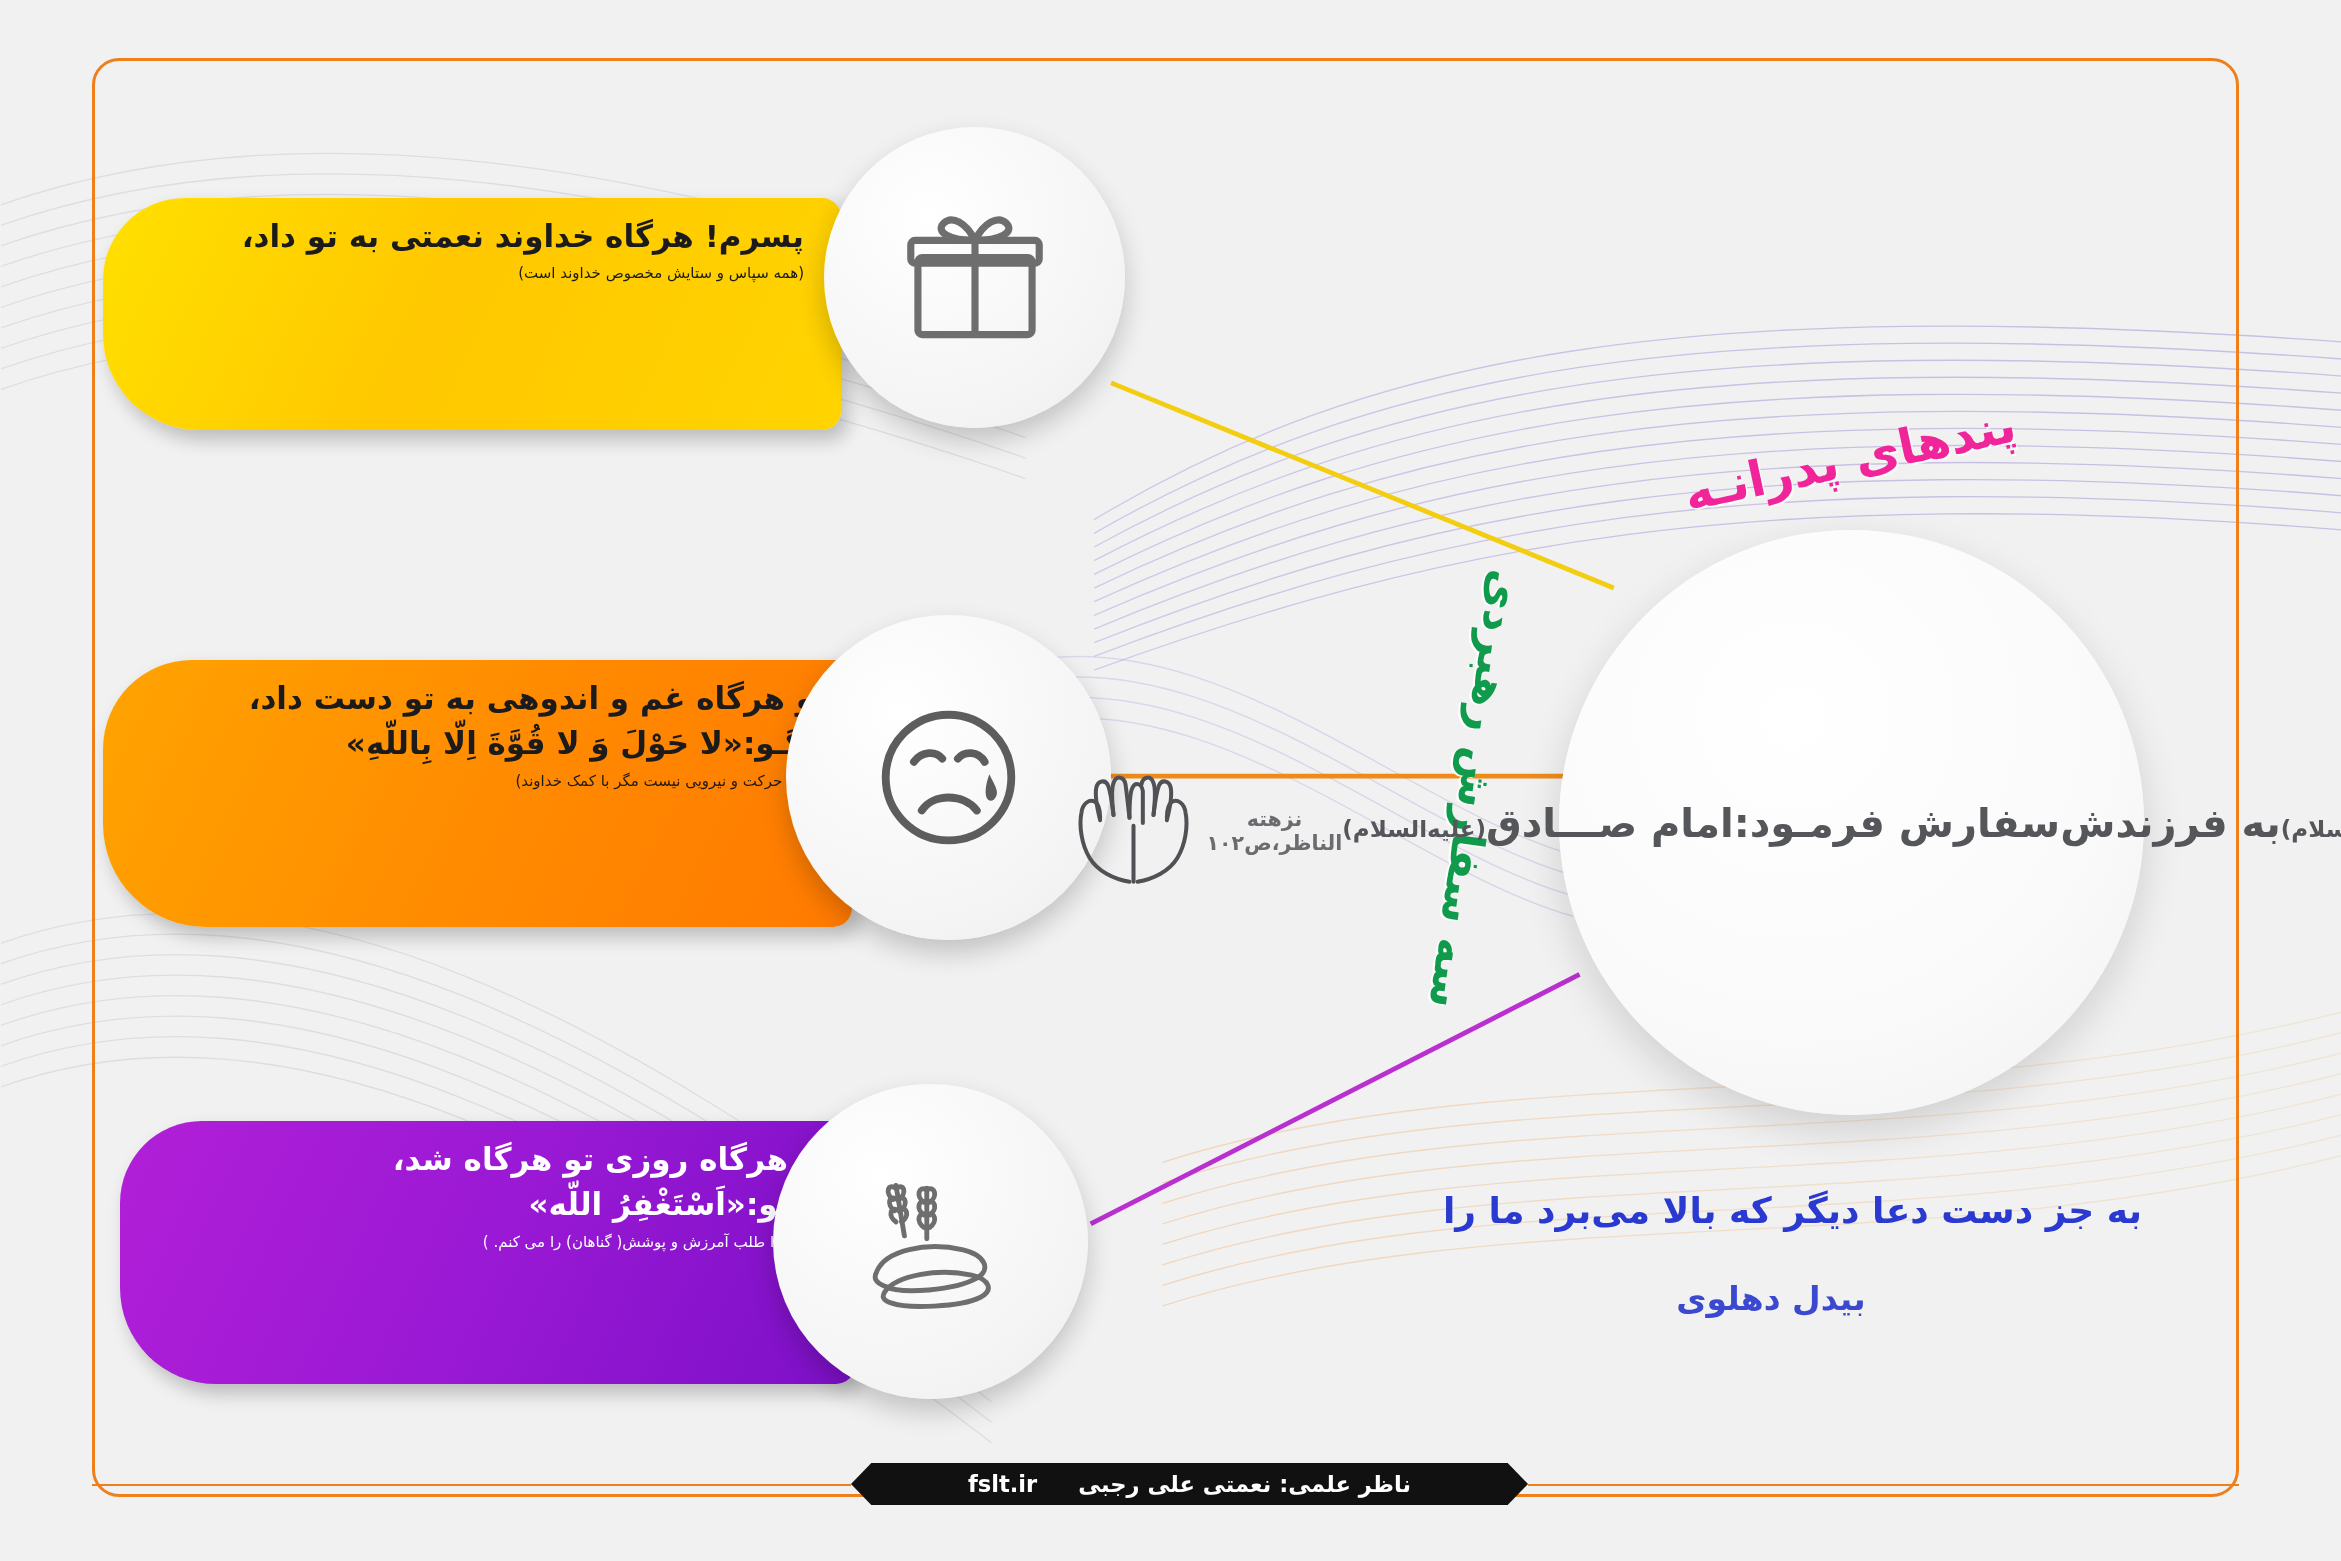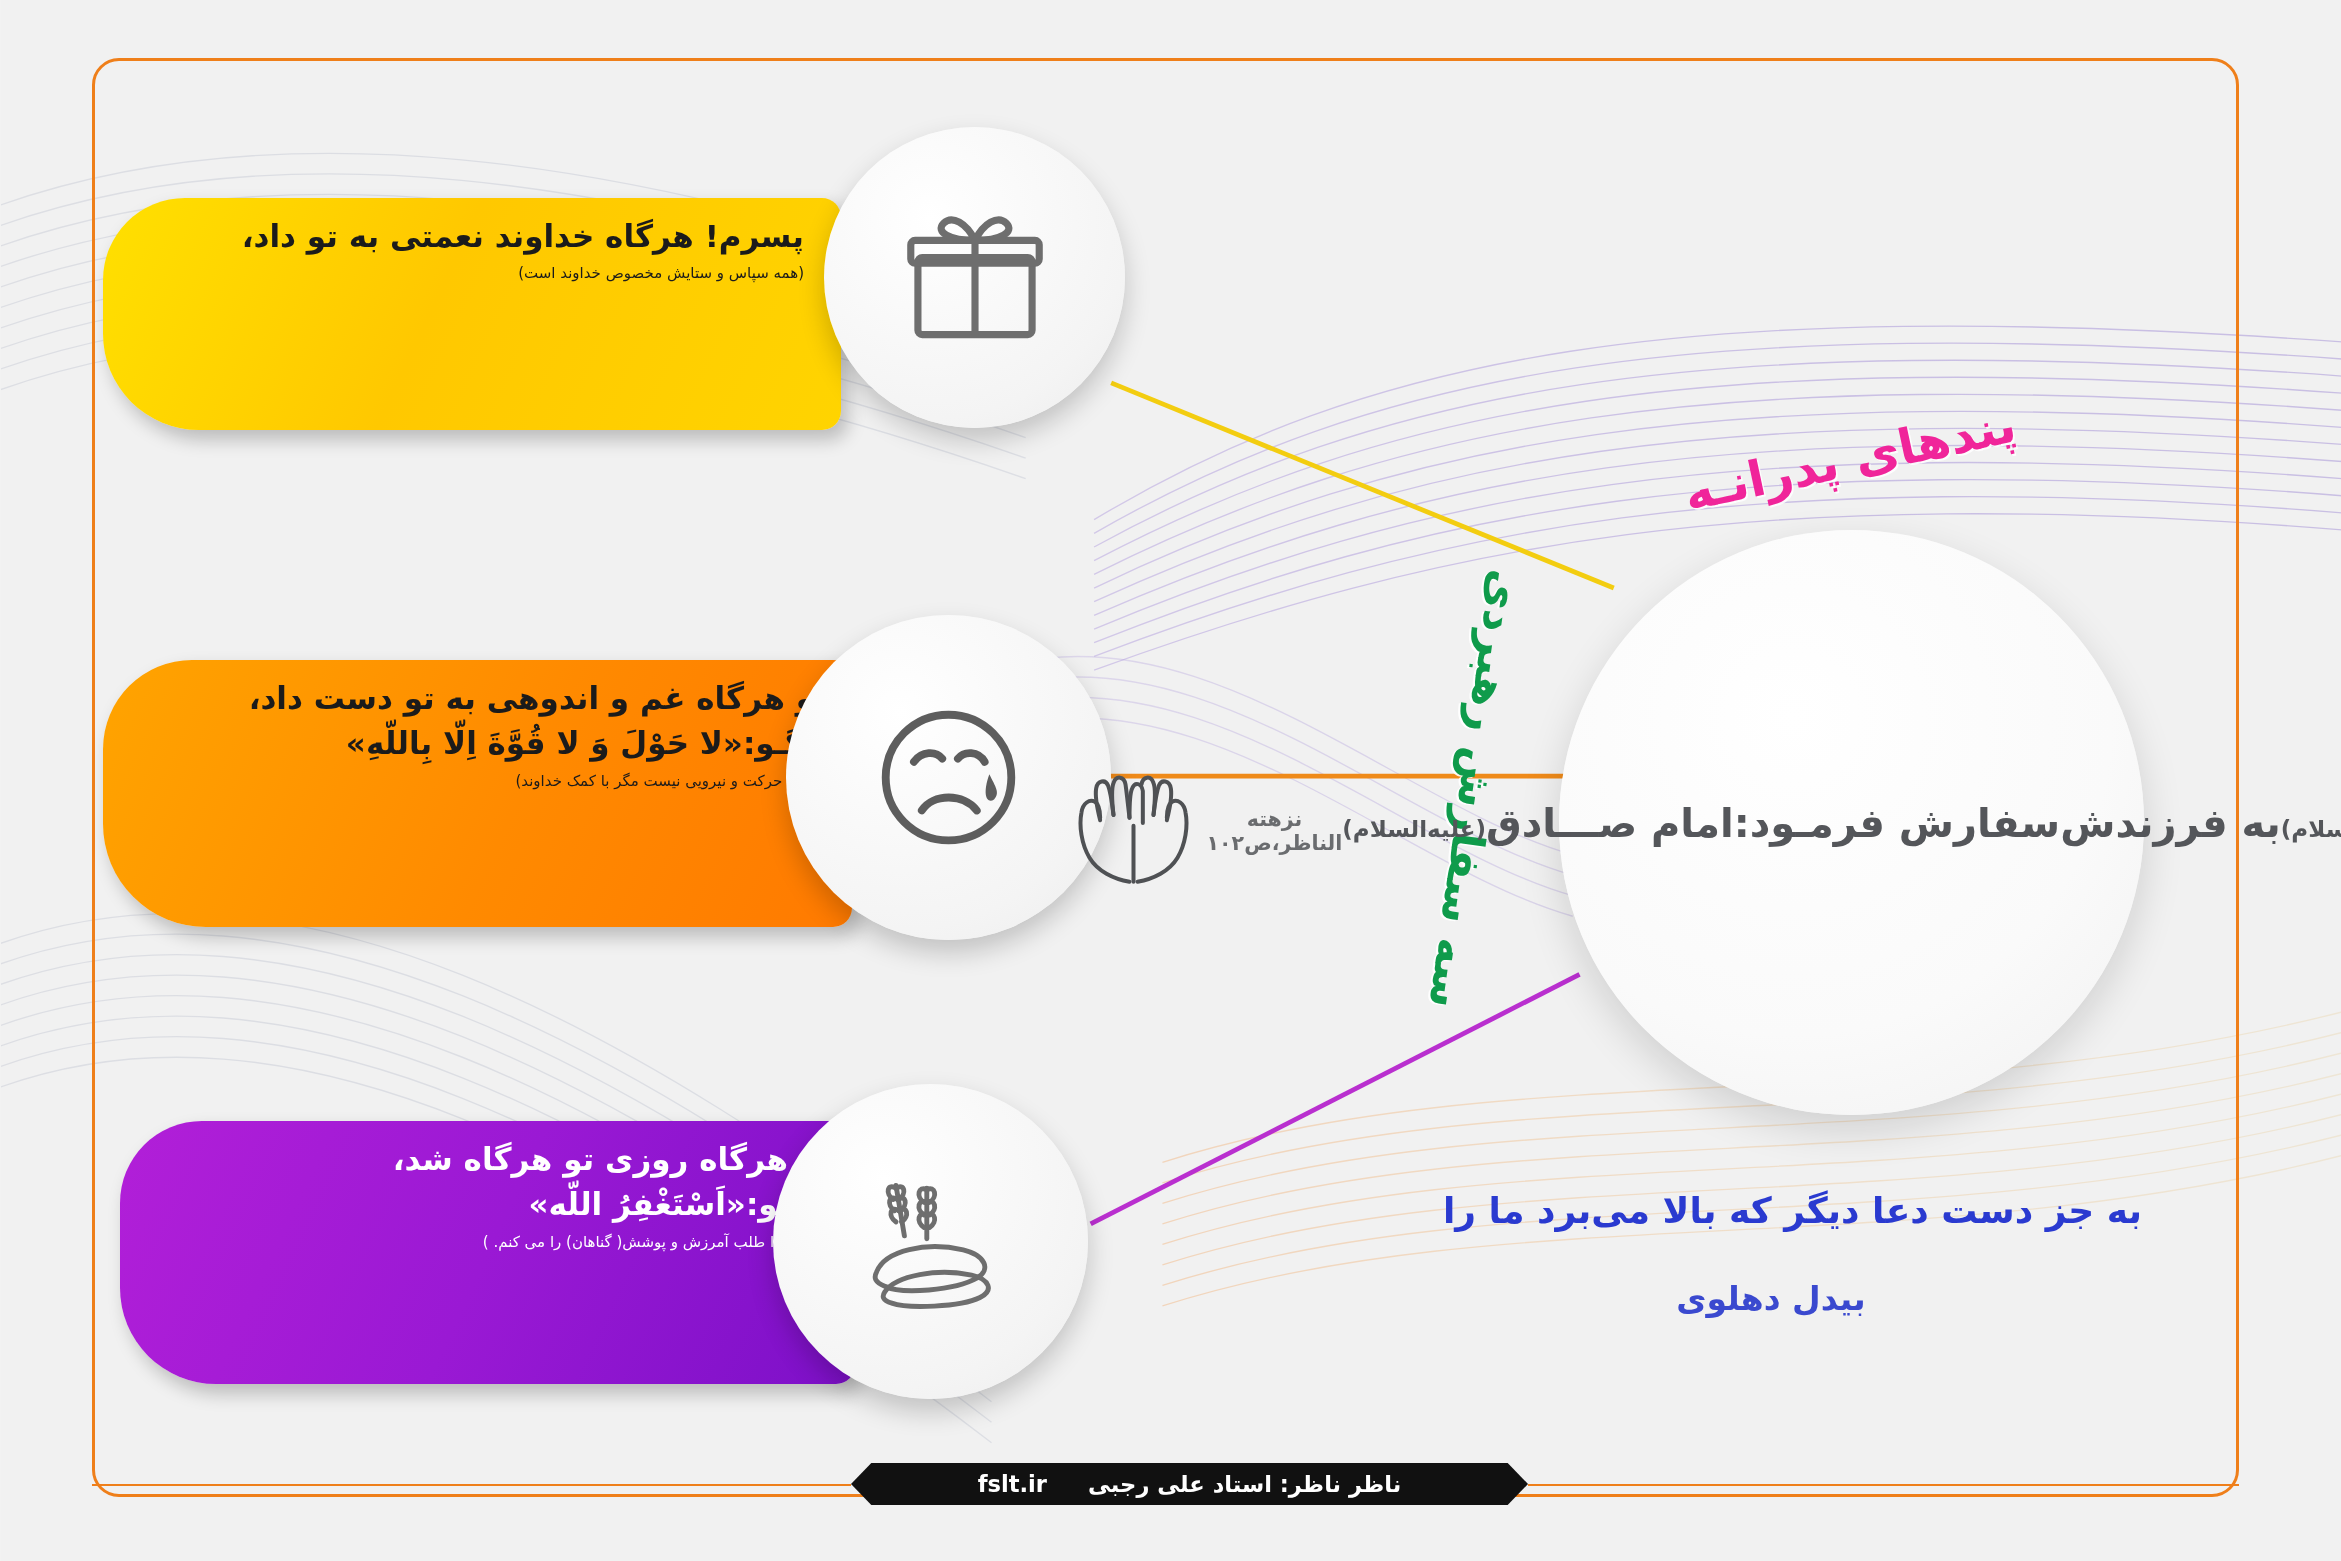--- a/index.html
+++ b/index.html
@@ -398,16 +398,16 @@
     </svg>
   </div>
 </div>
 
 <div id="poem-line">به جز دست دعا دیگر که بالا می‌برد ما را</div>
 <div id="poem-author">بیدل دهلوی</div>
 
 <div id="footer-left-rule"></div>
 <div id="footer-right-rule"></div>
 <div id="footer-bar">
-  <span>ناظر ناظر: استاد علی رجبی</span>
+  <span>ناظر علمی: نعمتی علی رجبی</span>
   <span>fslt.ir</span>
 </div>
 
 
 </body></html>

